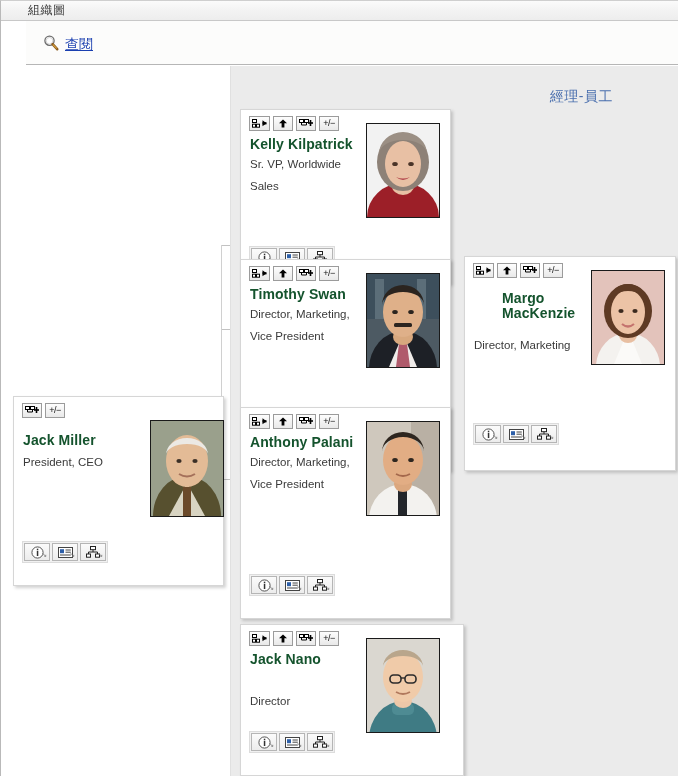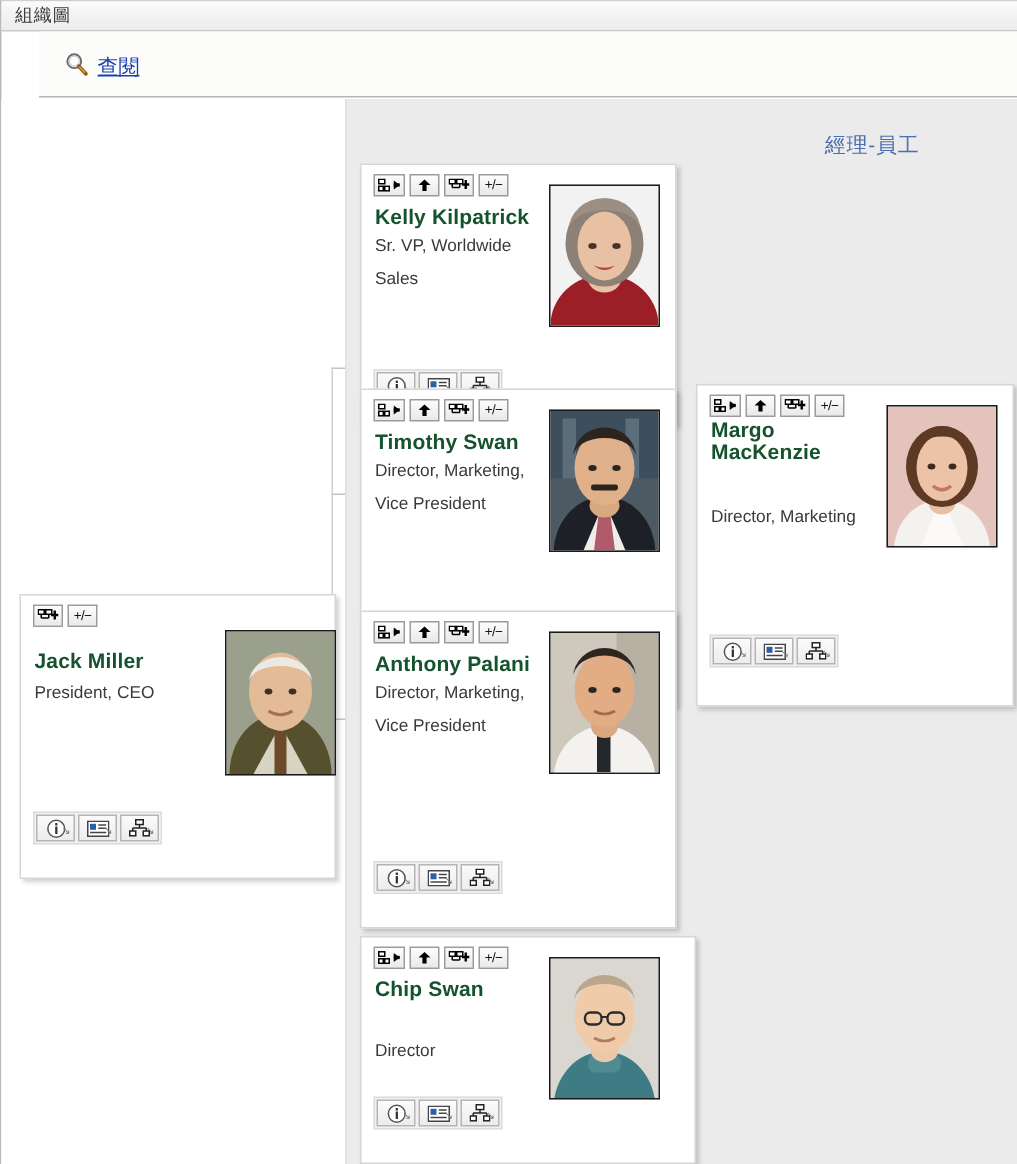--- a/index.html
+++ b/index.html
@@ -27,21 +27,21 @@
   }
 
   
   .titlebar {
     height: 20px;
     box-sizing: border-box;
     background: linear-gradient(to bottom, #fbfbfb 0%, #f2f2f2 55%, #ededed 100%);
     border-bottom: 1px solid #c8c8c8;
     display: flex;
     align-items: center;
-    padding-left: 9px;
+    padding-left: 27px;
   }
   .titlebar .title {
     font-size: 12px;
     color: #3b3b3b;
     letter-spacing: 0.5px;
   }
 
   
   .toolbar {
     height: 44px;
@@ -511,21 +511,21 @@
             <line x1="2.5" y1="3.5" x2="2.5" y2="6" stroke="#000"></line>
             <line x1="7.5" y1="3.5" x2="7.5" y2="6" stroke="#000"></line>
             <line x1="2.5" y1="6" x2="7.5" y2="6" stroke="#000"></line>
             <line x1="11.5" y1="1" x2="11.5" y2="7" stroke="#000" stroke-width="1.6"></line>
             <line x1="9" y1="4" x2="14" y2="4" stroke="#000" stroke-width="1.6"></line>
           </svg>
         </div>
         <div class="btn btn-pm">+/−</div>
       </div>
 
-      <div class="card-name" style="top:22px; width:110px;">Margo MacKenzie</div>
+      <div class="card-name" style="top:34px; width:110px;margin-left:28px;">Margo MacKenzie</div>
       <div class="card-title" style="top:66px;margin-top:13px;">Director, Marketing</div>
 
       <div class="card-photo" style="left:126px; top:13px; width:72px; height:93px;">
         <svg class="ph" viewBox="0 0 72 93" preserveAspectRatio="none">
           <rect width="72" height="93" fill="#e3c3bb"></rect>
           <ellipse cx="36" cy="96" rx="32" ry="34" fill="#f4f2ef"></ellipse>
           <path d="M22 93 L34 64 L38 64 L50 93 Z" fill="#fbfaf8"></path>
           <ellipse cx="36" cy="64" rx="9" ry="8" fill="#e8bfa2"></ellipse>
           <ellipse cx="36" cy="40" rx="24" ry="27" fill="#5e3a24"></ellipse>
           <ellipse cx="36" cy="41" rx="17" ry="22" fill="#ecc3a6"></ellipse>
@@ -677,21 +677,21 @@
             <line x1="2.5" y1="3.5" x2="2.5" y2="6" stroke="#000"></line>
             <line x1="7.5" y1="3.5" x2="7.5" y2="6" stroke="#000"></line>
             <line x1="2.5" y1="6" x2="7.5" y2="6" stroke="#000"></line>
             <line x1="11.5" y1="1" x2="11.5" y2="7" stroke="#000" stroke-width="1.6"></line>
             <line x1="9" y1="4" x2="14" y2="4" stroke="#000" stroke-width="1.6"></line>
           </svg>
         </div>
         <div class="btn btn-pm">+/−</div>
       </div>
 
-      <div class="card-name" style="top:27px; width:130px;">Chip Swan</div>
+      <div class="card-name" style="top:27px; width:130px;">Jack Nano</div>
       <div class="card-title" style="top:67px;">Director</div>
 
       <div class="card-photo" style="left:125px; top:13px; width:72px; height:93px;">
         <svg class="ph" viewBox="0 0 72 93" preserveAspectRatio="none">
           <rect width="72" height="93" fill="#dad7d0"></rect>
           <ellipse cx="36" cy="100" rx="34" ry="38" fill="#3f7b84"></ellipse>
           <rect x="25" y="64" width="22" height="12" rx="5" fill="#4e8b93"></rect>
           <ellipse cx="36" cy="62" rx="9" ry="7" fill="#ecc7a8"></ellipse>
           <ellipse cx="36" cy="38" rx="20" ry="25" fill="#f0cba9"></ellipse>
           <path d="M16 28 a20 17 0 0 1 40 0 a20 11 0 0 0 -40 0" fill="#b9a68c"></path>

